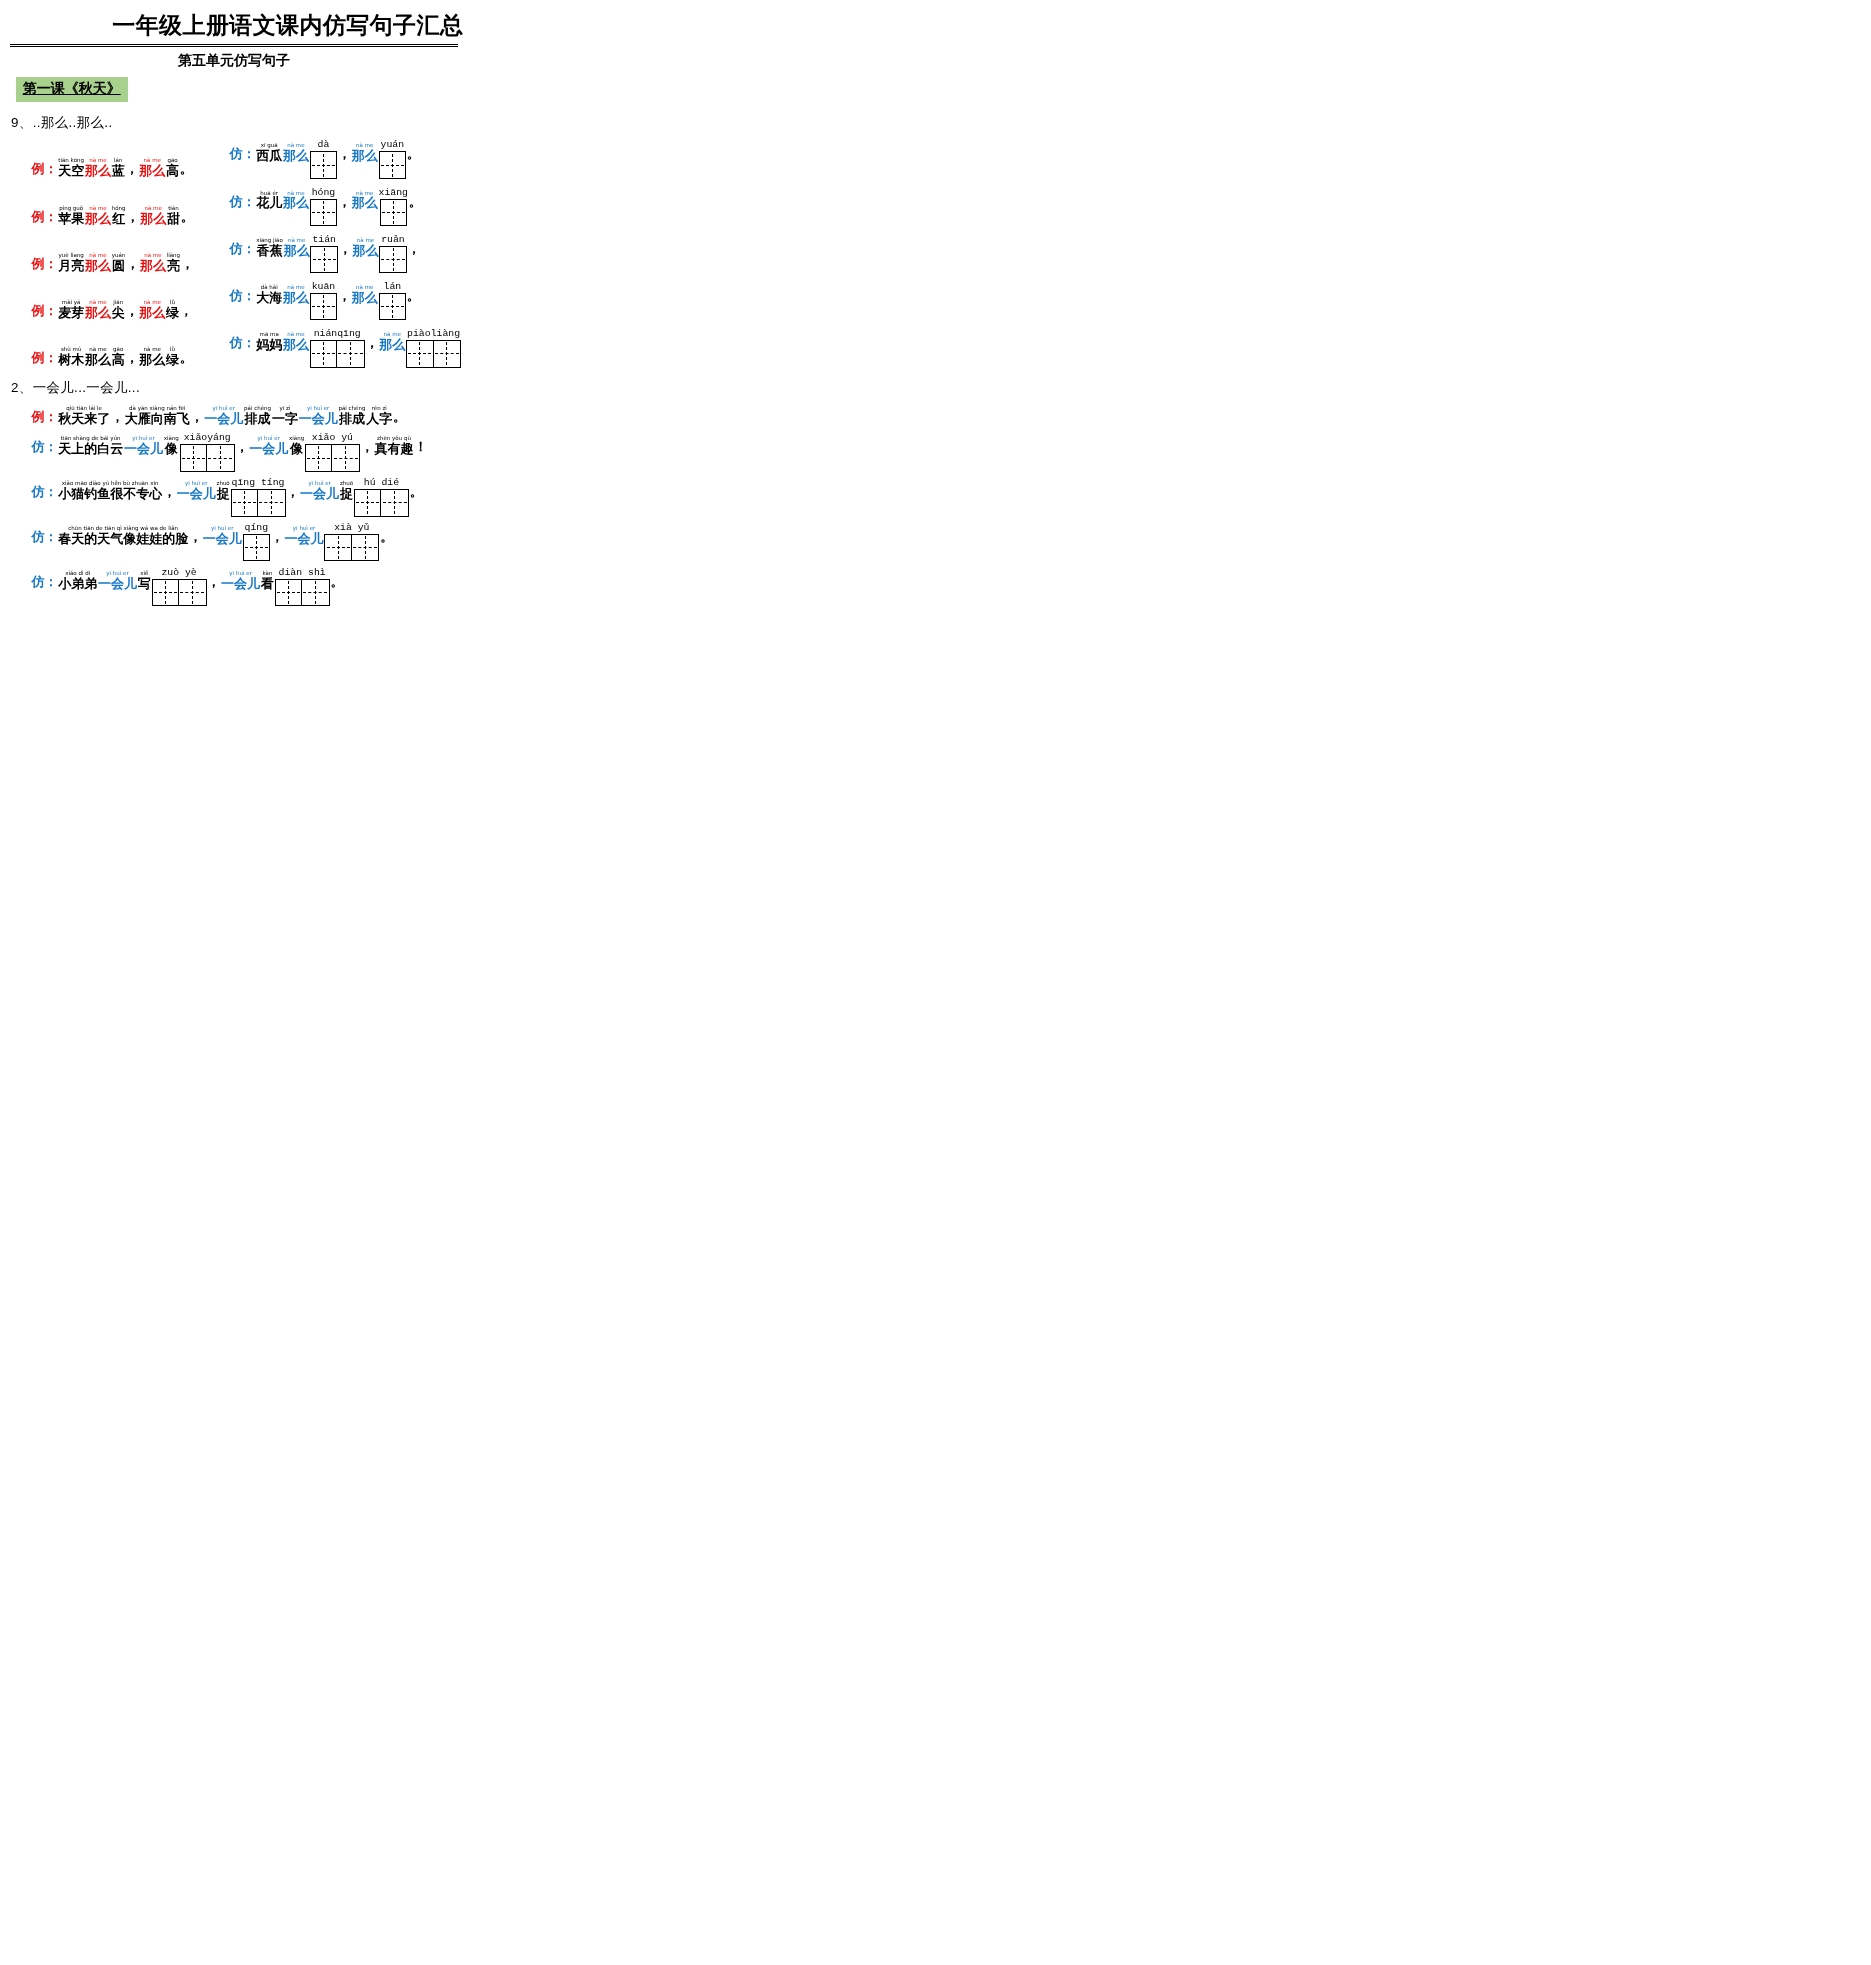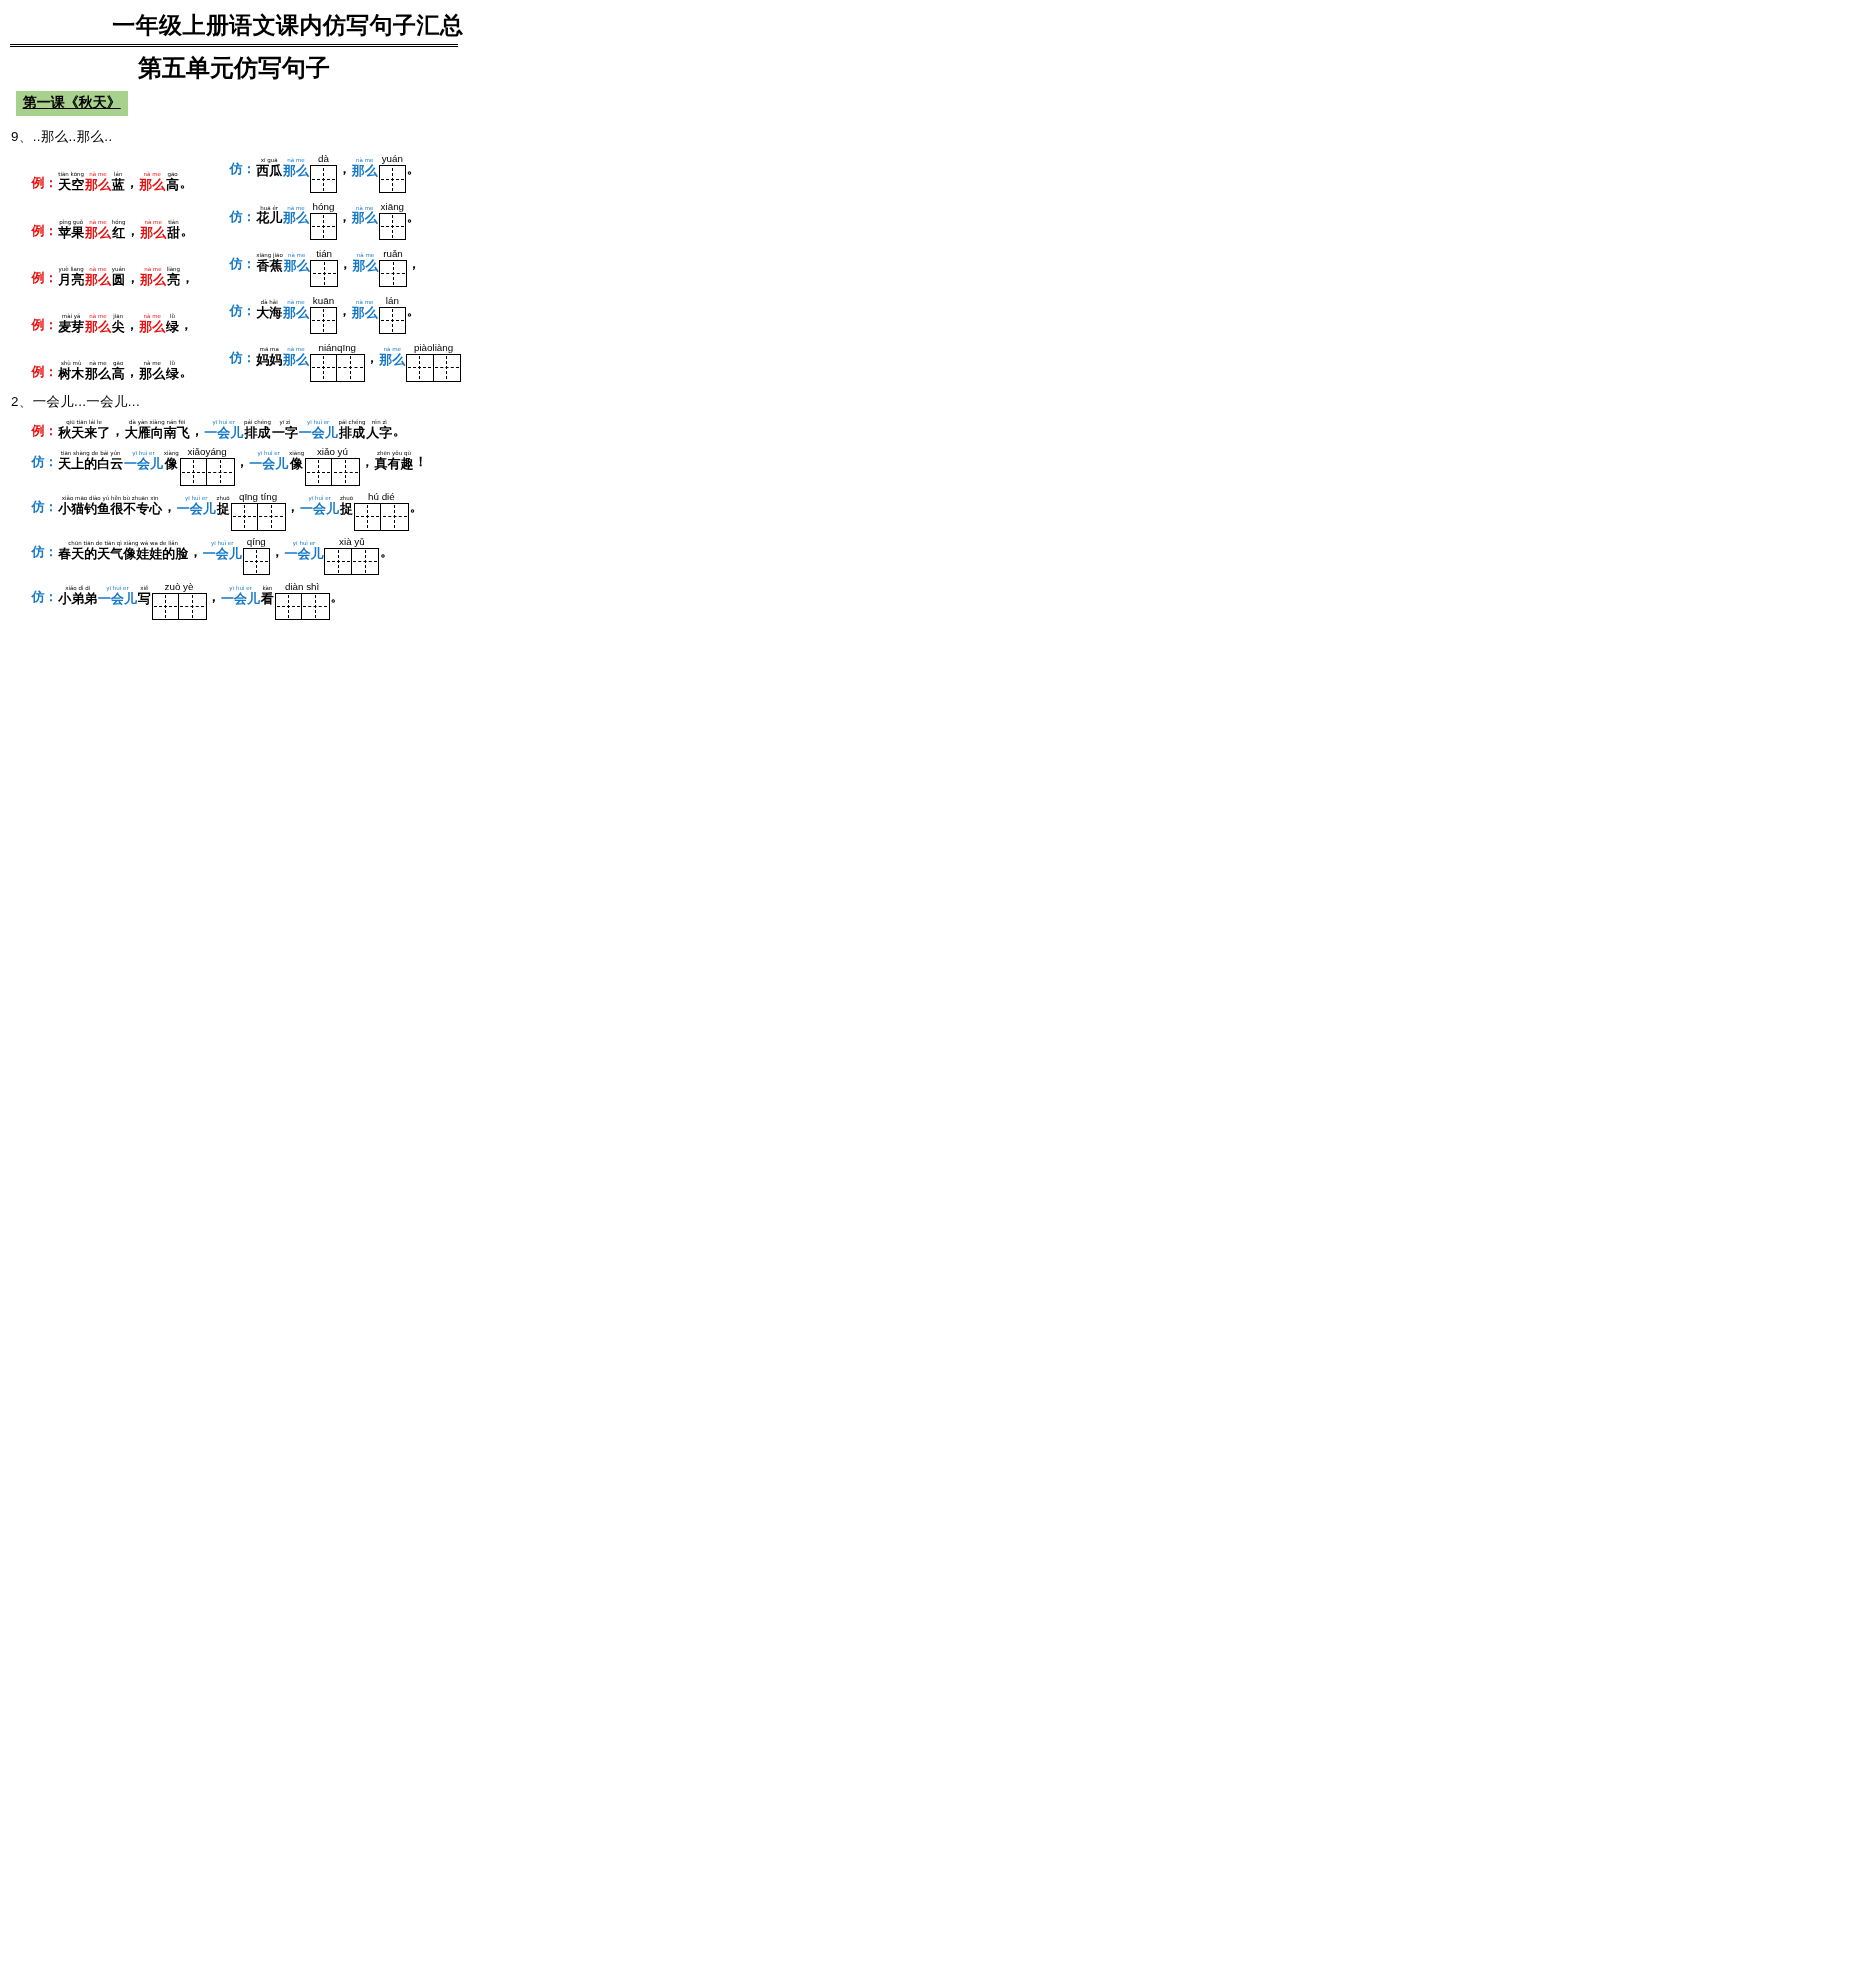--- a/index.html
+++ b/index.html
@@ -8,21 +8,21 @@
     width:468px; height:662px; background:#fff; color:#000;
     font-family:"Liberation Sans","DejaVu Sans",sans-serif;
     overflow:hidden; position:relative;
   }
   .title{
     font-size:23px; font-weight:700; text-align:right;
     margin:10.2px 4.7px 2.4px; letter-spacing:0.4px; white-space:nowrap;
   }
   .rule{ margin:2.4px 10.2px 3.1px; height:1.6px;
     border-top:1.6px solid #000; border-bottom:0.8px solid #000; }
-  .subtitle{ font-size:24px; font-weight:700; text-align:center; margin:4.7px 0 5.5px; }
+  .subtitle{ font-size:14px; font-weight:700; text-align:center; margin:4.7px 0 5.5px; }
   .badge{
     display:inline-block; background:var(--green);
     font-size:14px; font-weight:700; padding:3.1px 7px 3.9px; margin:1.6px 0 0 15.7px;text-decoration:underline;
   }
   .sec-heading{
     font-size:13.4px; font-weight:400; margin:11.8px 0 0 11px; letter-spacing:0.4px;
   }
   .row{ display:flex; align-items:flex-end; padding-left:31px; margin-top:8.6px; }
   .sec2 .row{ margin-top:6.3px; }
   .half{ display:flex; align-items:flex-end; }
@@ -30,21 +30,21 @@
   .half.right{ flex:1; }
   .unit{ display:inline-flex; flex-direction:column; align-items:center; margin:0 0.4px; }
   .py{
     font-family:"DejaVu Sans","Liberation Sans",sans-serif;
     font-size:5.5px; line-height:1.25; white-space:nowrap; min-height:6.7px;
   }
   .zi{ font-size:13px; line-height:1.12; font-weight:600; white-space:nowrap; }
   .label .zi{ font-weight:700; }
   .red{ color:var(--red); } .blue{ color:var(--blue); } .black{ color:#000; }
   .hint{
-    font-family:Liberation Sans, sans-serif;
+    font-family:Liberation Mono, monospace;
     font-size:9.8px; line-height:1.05; white-space:nowrap; margin-bottom:0.8px;
   }
   .boxrow{ display:flex; }
   .wbox{ width:27.5px; height:27.5px; border:1.2px solid #000; box-sizing:border-box;
     position:relative; background:#fff; }
   .wbox + .wbox{ border-left:none; }
   .wbox::before{ content:""; position:absolute; left:50%; top:1.2px; bottom:1.2px;
     border-left:0.8px dashed #000; margin-left:-0.4px; }
   .wbox::after{ content:""; position:absolute; top:50%; left:1.2px; right:1.2px;
     border-top:0.8px dashed #000; margin-top:-0.4px; }

